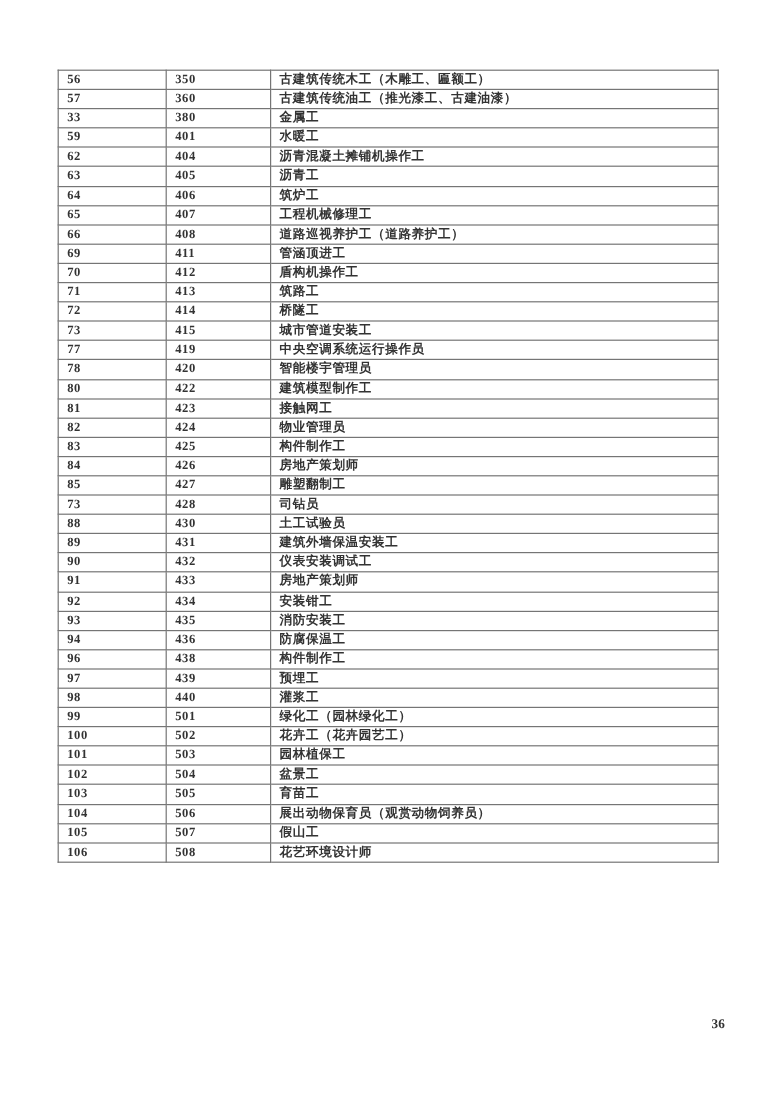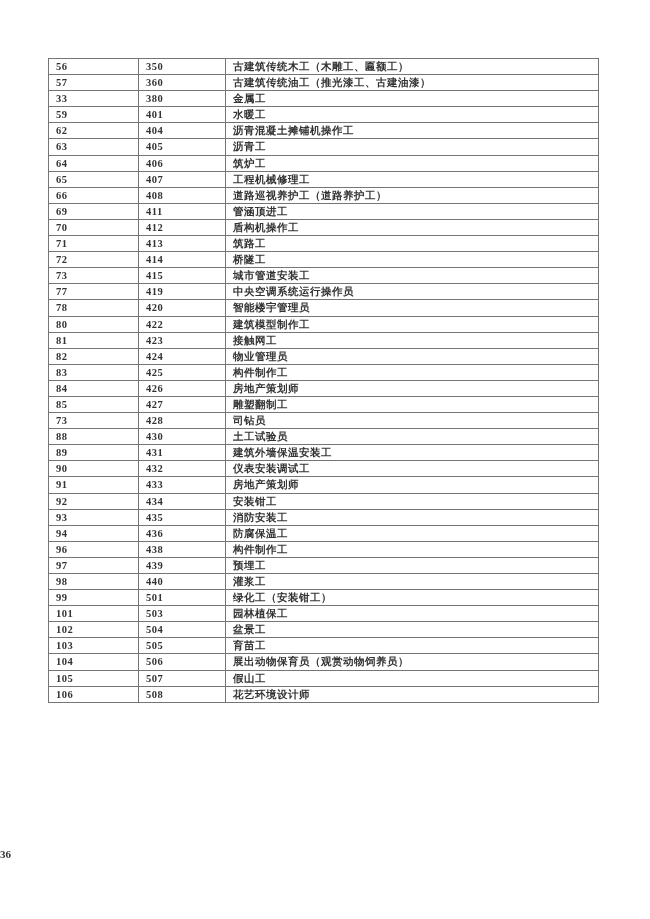--- a/index.html
+++ b/index.html
@@ -37,21 +37,21 @@
     white-space: nowrap;
     overflow: hidden;
     color: var(--text-color, #333333);
     letter-spacing: 0.5px;
   }
   .page-number {
     position: absolute;
     top: 848px;
     left: 0;
     width: 604px; 
-    text-align: left;
+    text-align: right;
     font-size: 11px;
     color: var(--text-color, #333333);
   }
 </style>
 </head>
 <body>
 
 <div class="page">
   <table class="occ-table">
     <colgroup>
@@ -221,21 +221,26 @@
           <td>预埋工</td>
         </tr>
         <tr>
           <td>98</td>
           <td>440</td>
           <td>灌浆工</td>
         </tr>
         <tr>
           <td>99</td>
           <td>501</td>
-          <td>绿化工（安装钳工）</td>
+          <td>绿化工（园林绿化工）</td>
+        </tr>
+        <tr>
+          <td>100</td>
+          <td>502</td>
+          <td>花卉工（花卉园艺工）</td>
         </tr>
         <tr>
           <td>101</td>
           <td>503</td>
           <td>园林植保工</td>
         </tr>
         <tr>
           <td>102</td>
           <td>504</td>
           <td>盆景工</td>

